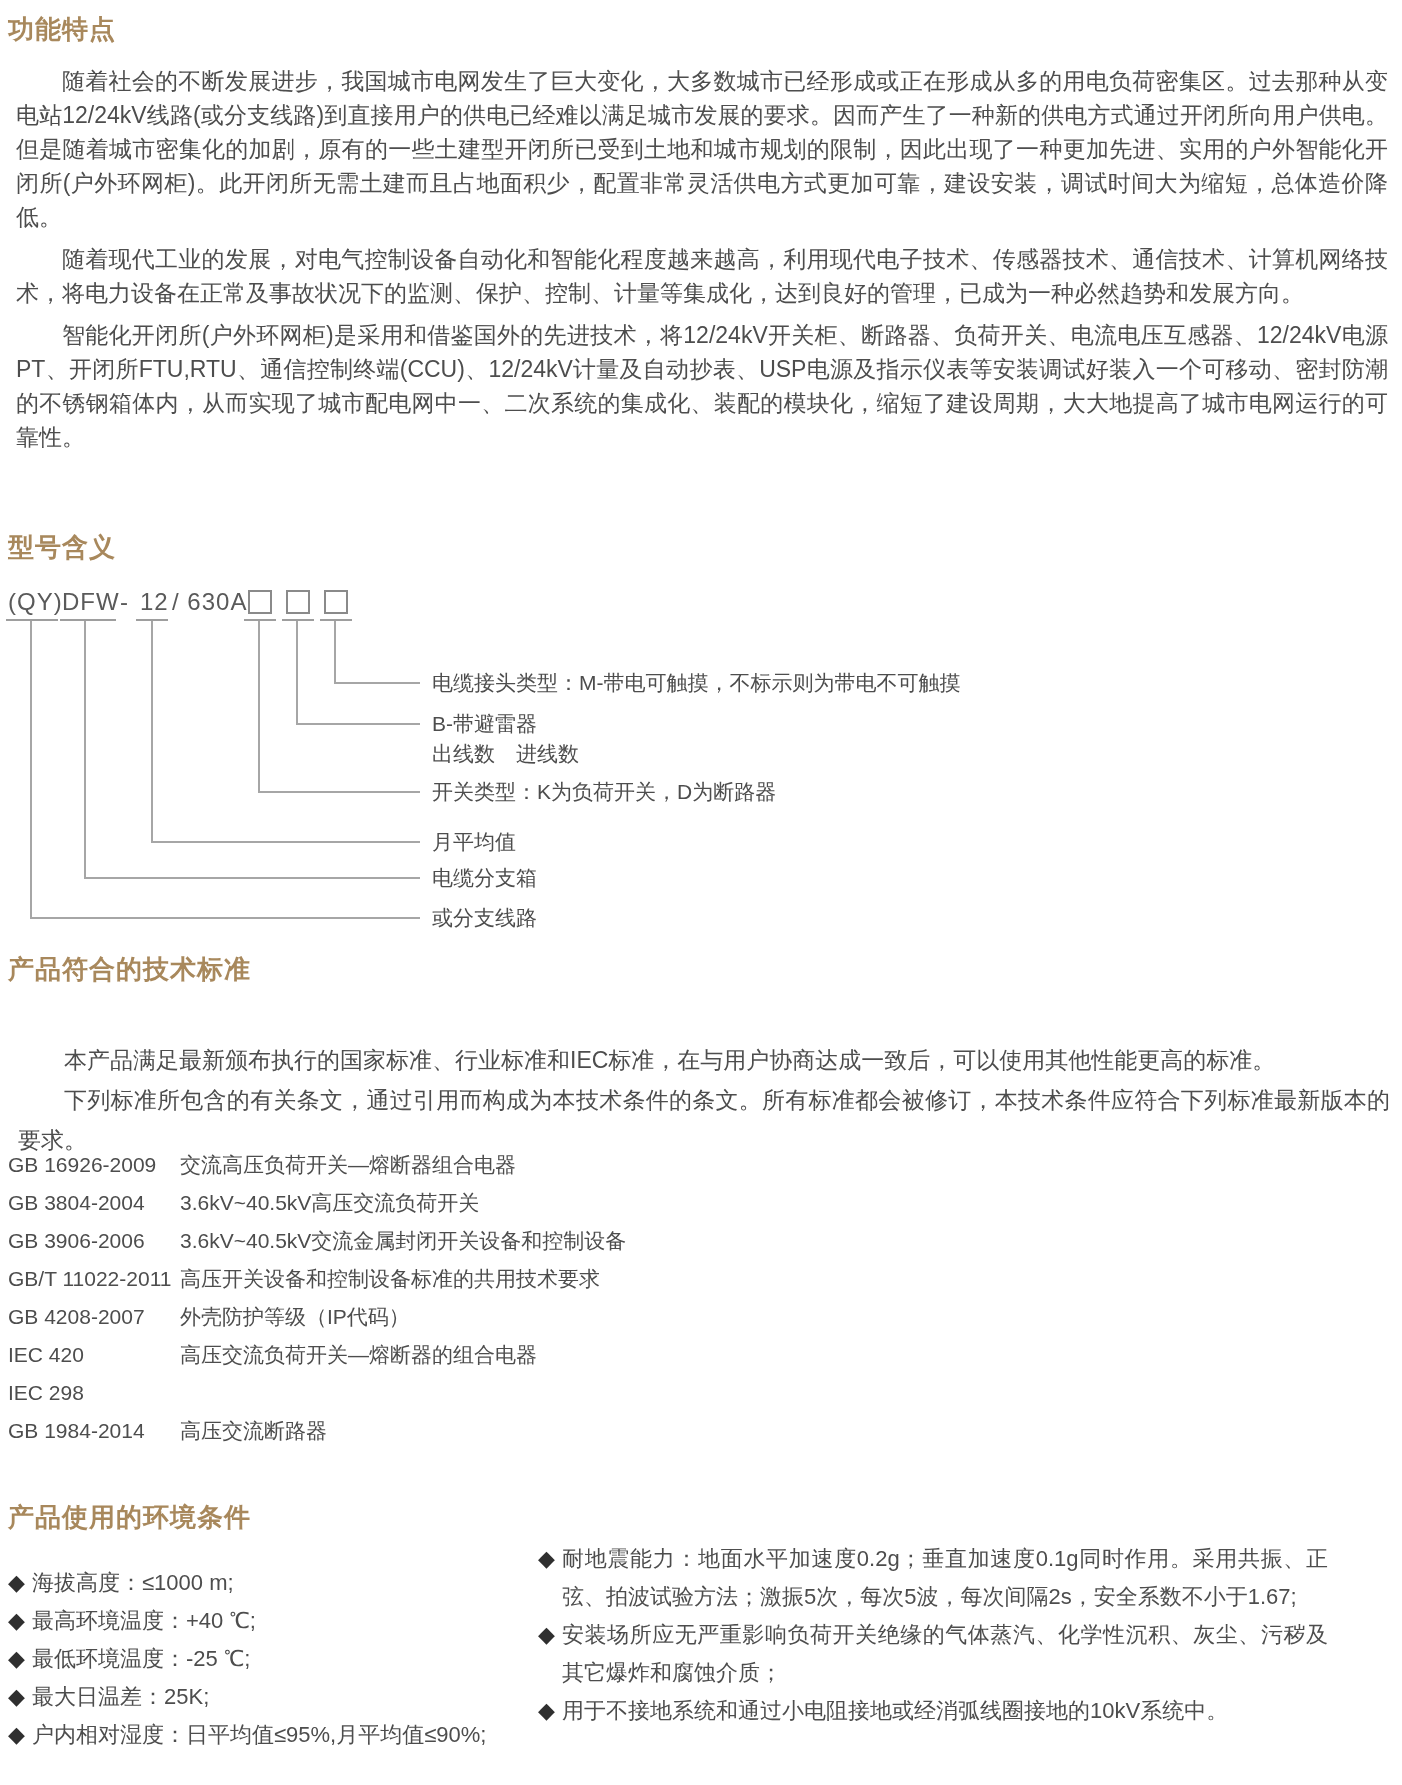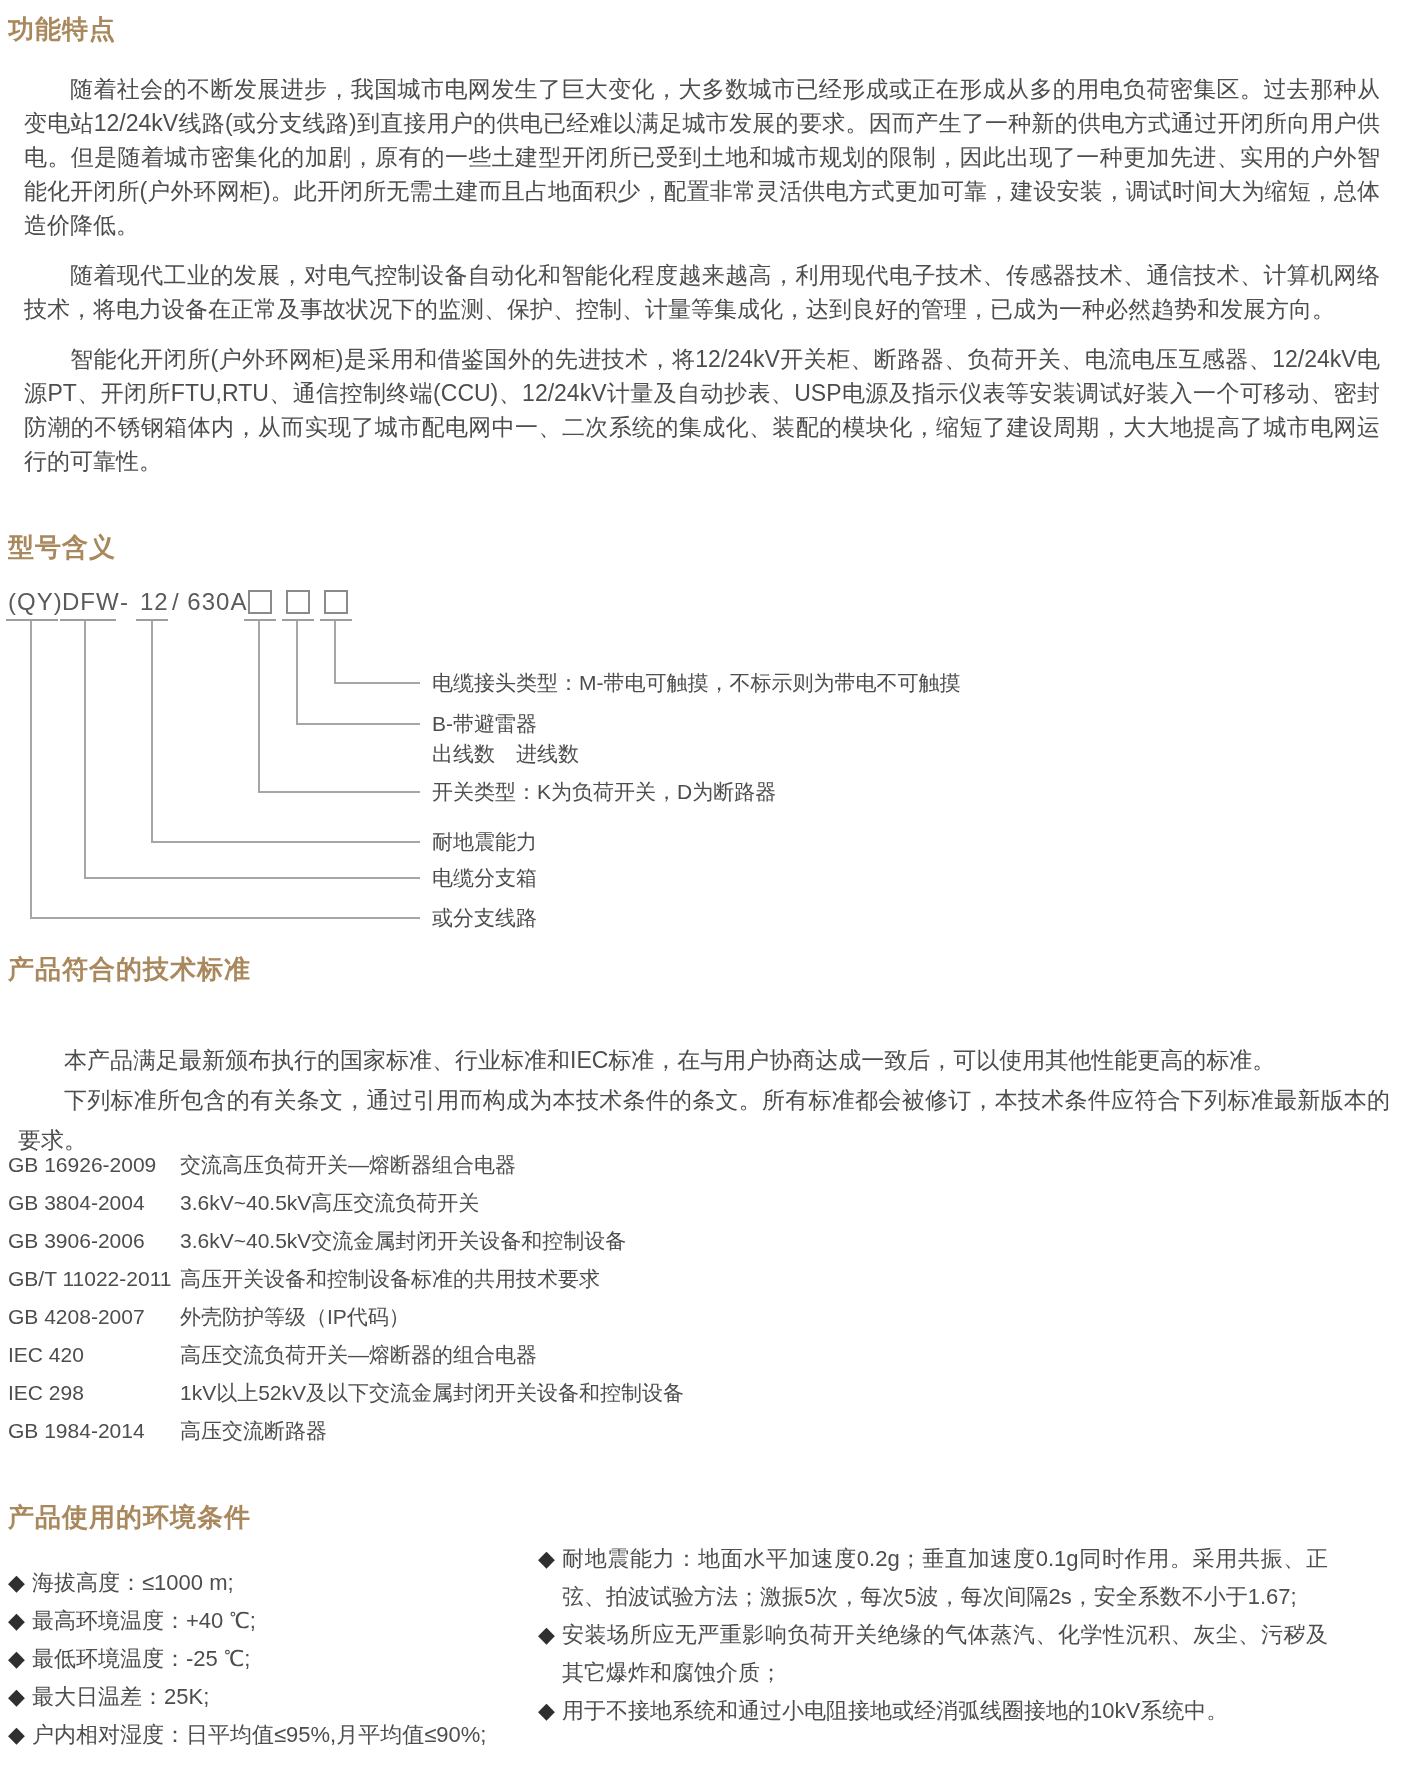--- a/index.html
+++ b/index.html
@@ -9,21 +9,21 @@
   }
   .h{
     position:absolute;left:8px;font-size:26px;font-weight:bold;
     color:#a8885c;letter-spacing:1px;white-space:nowrap;
   }
   
   .paras{
     position:absolute;left:8px;top:56px;width:1388px;
     font-size:23px;line-height:34px;text-align:justify;color:#4d4d4d;
   }
-  .paras p{margin:16px;text-indent:2em;}
+  .paras p{margin:8px;text-indent:2em;}
   
   .diagram{position:absolute;left:8px;top:588px;width:1390px;height:352px;}
   .mseg{position:absolute;top:0;font-size:24px;color:#5a5a5a;letter-spacing:1px;white-space:nowrap;}
   .mbox{position:absolute;top:2px;width:20px;height:20px;border:2px solid #8a8a8a;background:#fff;}
   .uline{position:absolute;top:31px;height:2px;background:#9e9e9e;}
   .vline{position:absolute;top:33px;width:2px;background:#a6a6a6;}
   .hline{position:absolute;height:2px;background:#a6a6a6;}
   .dlabel{position:absolute;left:424px;font-size:21px;color:#4d4d4d;white-space:nowrap;}
   
   .intro{
@@ -86,21 +86,21 @@
     <div class="hline" style="left:288px;top:135px;width:124px;"></div>
     <div class="hline" style="left:250px;top:203px;width:162px;"></div>
     <div class="hline" style="left:143px;top:253px;width:269px;"></div>
     <div class="hline" style="left:76px;top:289px;width:336px;"></div>
     <div class="hline" style="left:22px;top:329px;width:390px;"></div>
 
     <div class="dlabel" style="top:81px;">电缆接头类型：M-带电可触摸，不标示则为带电不可触摸</div>
     <div class="dlabel" style="top:122px;">B-带避雷器</div>
     <div class="dlabel" style="top:152px;">出线数　进线数</div>
     <div class="dlabel" style="top:190px;">开关类型：K为负荷开关，D为断路器</div>
-    <div class="dlabel" style="top:240px;">耐地震能力</div>
+    <div class="dlabel" style="top:240px;">月平均值</div>
     <div class="dlabel" style="top:276px;">电缆分支箱</div>
     <div class="dlabel" style="top:316px;">或分支线路</div>
   </div>
 
   <div class="h" style="top:952px;">产品符合的技术标准</div>
   <div class="intro">
     <p>本产品满足最新颁布执行的国家标准、行业标准和IEC标准，在与用户协商达成一致后，可以使用其他性能更高的标准。</p>
     <p>下列标准所包含的有关条文，通过引用而构成为本技术条件的条文。所有标准都会被修订，本技术条件应符合下列标准最新版本的要求。</p>
   </div>
   <div class="stds">
@@ -123,21 +123,20 @@
     <div class="std-row">
       <span class="std-code">GB 4208-2007</span>
       <span class="std-desc">外壳防护等级（IP代码）</span>
     </div>
     <div class="std-row">
       <span class="std-code">IEC 420</span>
       <span class="std-desc">高压交流负荷开关—熔断器的组合电器</span>
     </div>
     <div class="std-row">
       <span class="std-code">IEC 298</span>
-      <span class="std-desc">1kV以上52kV及以下交流金属封闭开关设备和控制设备</span>
     </div>
     <div class="std-row">
       <span class="std-code">GB 1984-2014</span>
       <span class="std-desc">高压交流断路器</span>
     </div>
   </div>
 
   <div class="h" style="top:1500px;">产品使用的环境条件</div>
 
   <div class="env-left">

